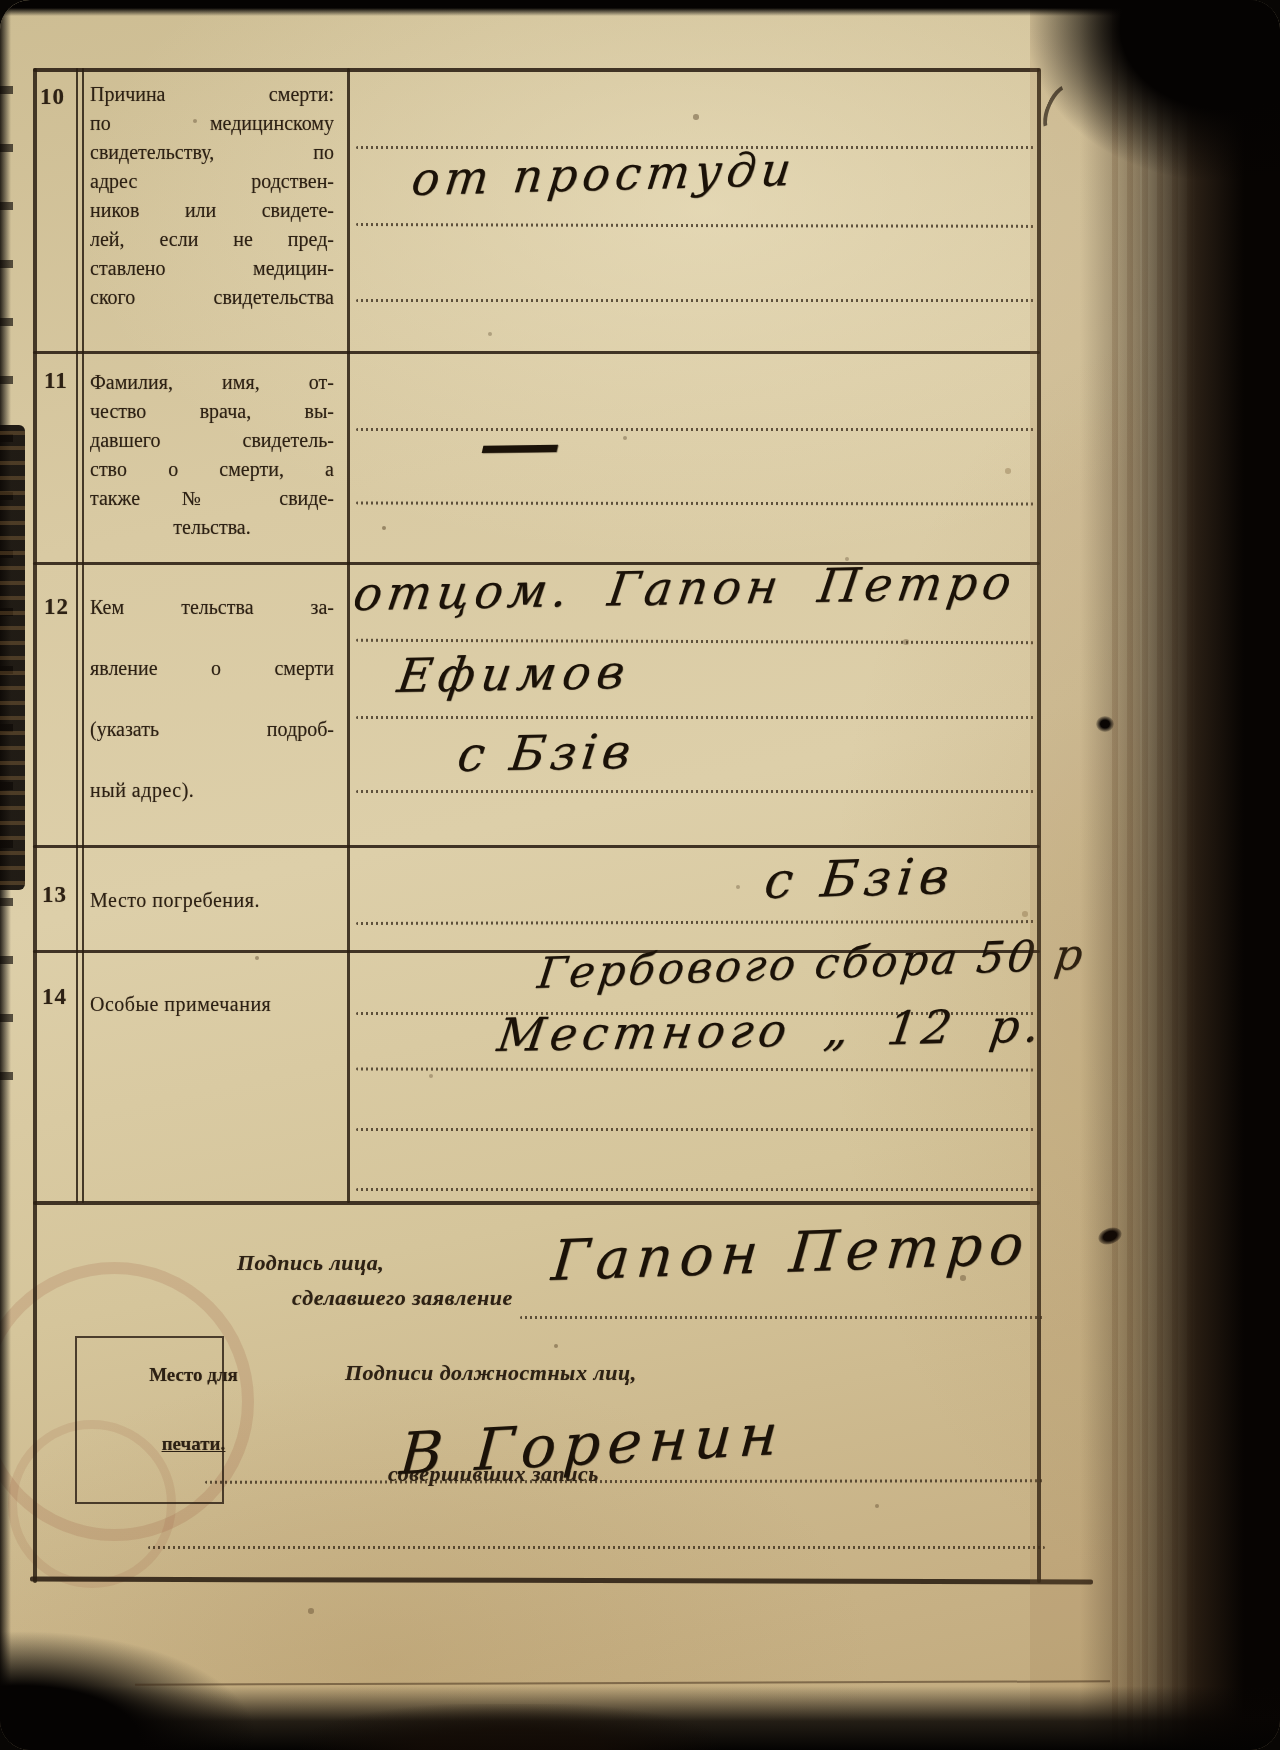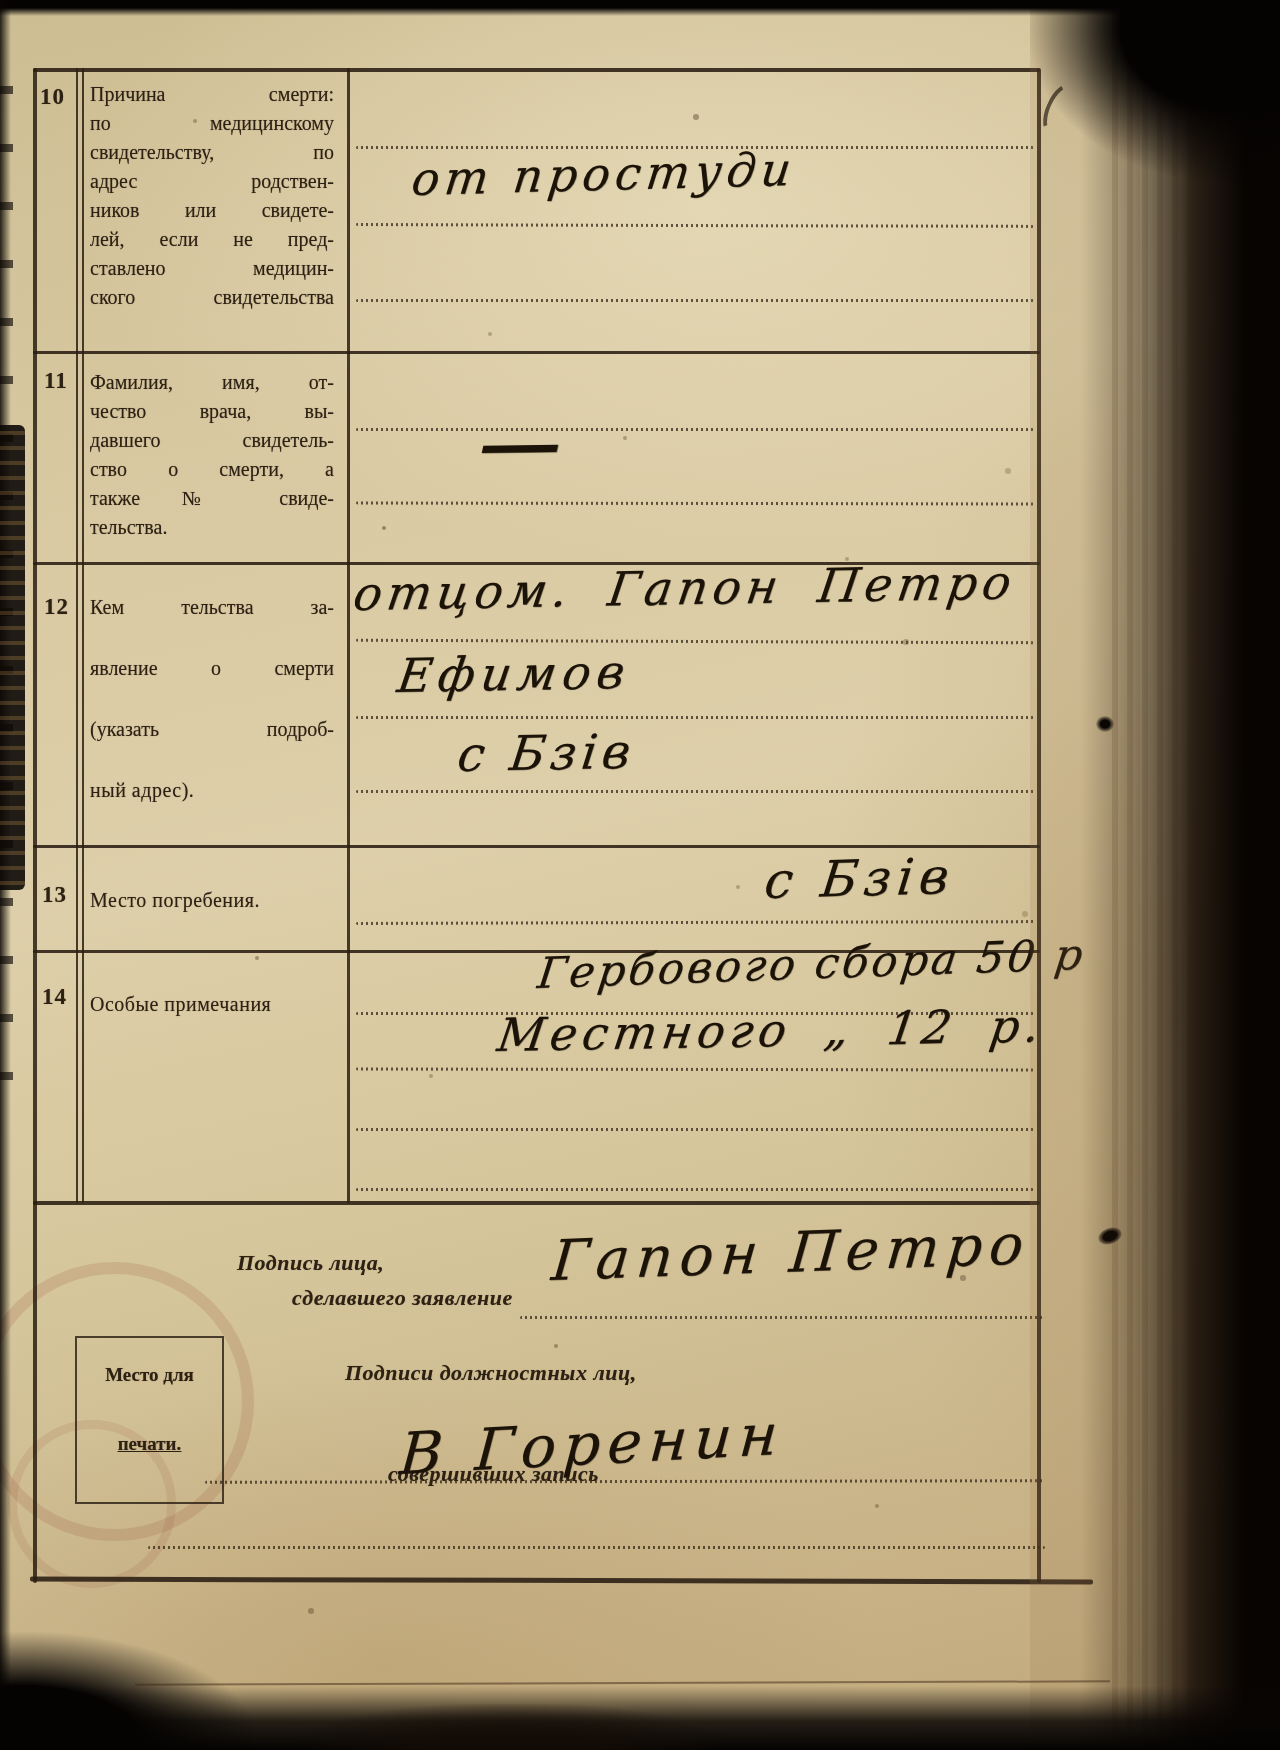--- a/index.html
+++ b/index.html
@@ -1,51 +1,51 @@
 <!DOCTYPE html>
 <html><head>
 <meta charset="utf-8">
 <style>
   html,body{margin:0;padding:0;background:#080604;}
   #canvas{position:relative;width:1280px;height:1750px;overflow:hidden;background:#080604;
-          font-family:"Liberation Serif", serif;}
+          font-family:"Liberation Serif", serif;border-radius:30px;}
   
   #paper{position:absolute;inset:0;
     background:
       radial-gradient(ellipse 900px 500px at 55% 12%, rgba(240,230,198,.55), rgba(240,230,198,0) 70%),
       radial-gradient(ellipse 500px 900px at 92% 55%, rgba(160,125,75,.22), rgba(0,0,0,0) 70%),
       radial-gradient(ellipse 700px 420px at 30% 95%, rgba(172,142,92,.30), rgba(0,0,0,0) 70%),
       linear-gradient(168deg,#cdbd93 0%,#d9caa3 28%,#ddcfa9 46%,#d5c59b 66%,#c7b185 88%,#bfa87c 100%);}
   
   .hline{position:absolute;background:#2a1e12;opacity:.88;border-radius:2px;}
   .vline{position:absolute;background:#2a1e12;opacity:.85;border-radius:2px;}
   .dotline{position:absolute;height:3px;opacity:.8;border-radius:2px;
     background-image:repeating-linear-gradient(90deg,rgba(45,32,18,.9) 0 2px,rgba(45,32,18,0) 2px 5px);}
   
   .num{position:absolute;font-size:23px;font-weight:700;color:#2d2114;letter-spacing:1px;
        text-shadow:0 0 1px rgba(45,30,15,.45);}
   .label{position:absolute;left:90px;width:244px;color:#2d2114;font-weight:400;font-size:20px;
          text-shadow:0 0 1px rgba(45,30,15,.4);}
   .label-line{height:29px;line-height:29px;overflow:hidden;white-space:nowrap;}
   .jl{text-align:justify;white-space:normal;}
   .jl::after{content:'';display:inline-block;width:100%;height:0;}
-  .cl{}
+  .cl{text-align:center;}
   .ll{text-align:left;letter-spacing:.5px;}
   .r12 .label-line{height:30px;line-height:30px;margin-bottom:31px;}
   .footertxt{position:absolute;font-style:italic;font-weight:700;font-size:22px;color:#2d2114;
              letter-spacing:.5px;text-shadow:0 0 1px rgba(45,30,15,.4);white-space:nowrap;}
   
   .hw{position:absolute;font-family:"DejaVu Serif",serif;font-style:italic;color:#1b1208;
       white-space:nowrap;transform-origin:left center;
       text-shadow:.5px .5px .7px rgba(27,18,8,.55);}
   
   #sealbox{position:absolute;left:75px;top:1336px;width:145px;height:164px;
            border:2px solid rgba(40,28,16,.8);}
   #sealbox .sealtxt{position:absolute;width:100%;text-align:center;font-weight:700;font-size:19px;
-           color:#2d2114;text-shadow:0 0 1px rgba(45,30,15,.4);}
+           color:#2d2114;text-shadow:0 0 1px rgba(45,30,15,.4);margin-left:44px;}
   .stampring{position:absolute;border-radius:50%;}
   
   .edge{position:absolute;pointer-events:none;}
   #edge-top{left:0;top:0;width:100%;height:16px;
     background:linear-gradient(#050302 50%,rgba(5,3,2,0));}
   #edge-left{left:0;top:0;width:11px;height:100%;
     background:linear-gradient(90deg,rgba(8,5,3,.85),rgba(8,5,3,0));}
   #left-ticks{left:0;top:70px;width:13px;height:1010px;opacity:.75;
     background:repeating-linear-gradient(0deg,rgba(10,6,3,.85) 0 8px,rgba(0,0,0,0) 8px 58px);}
   #binding{left:0;top:425px;width:25px;height:465px;opacity:.9;border-radius:0 6px 6px 0;

